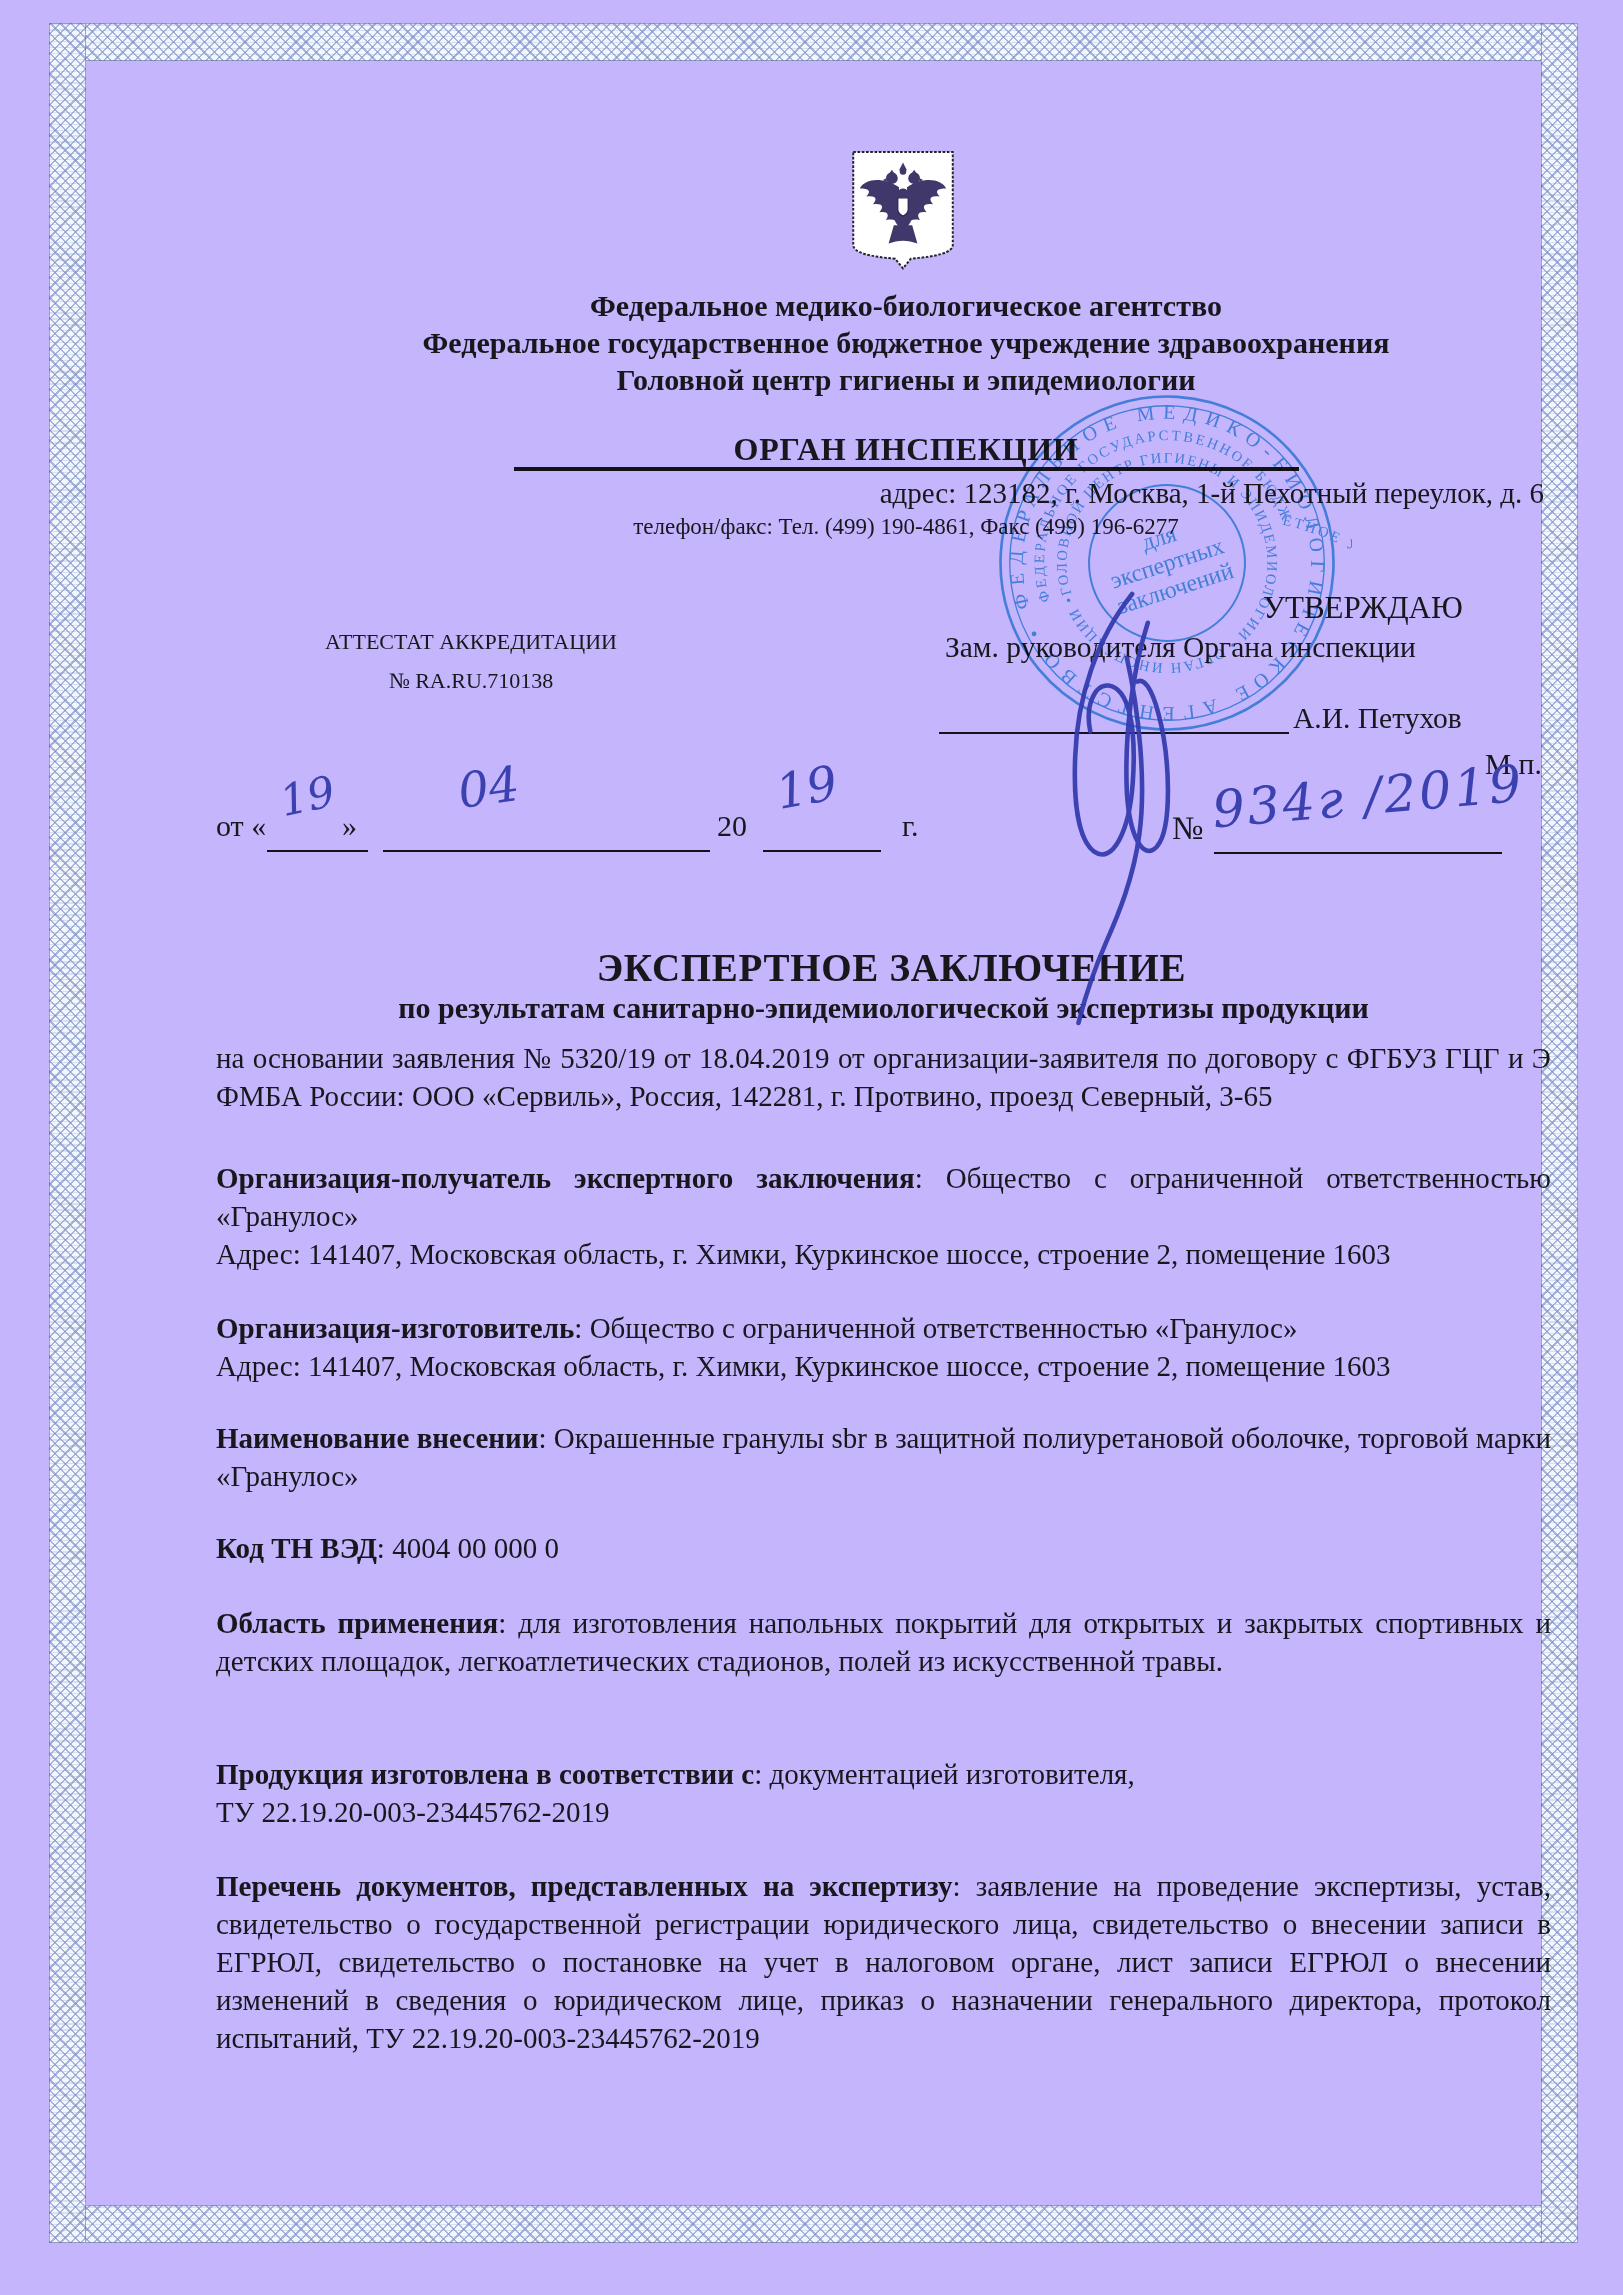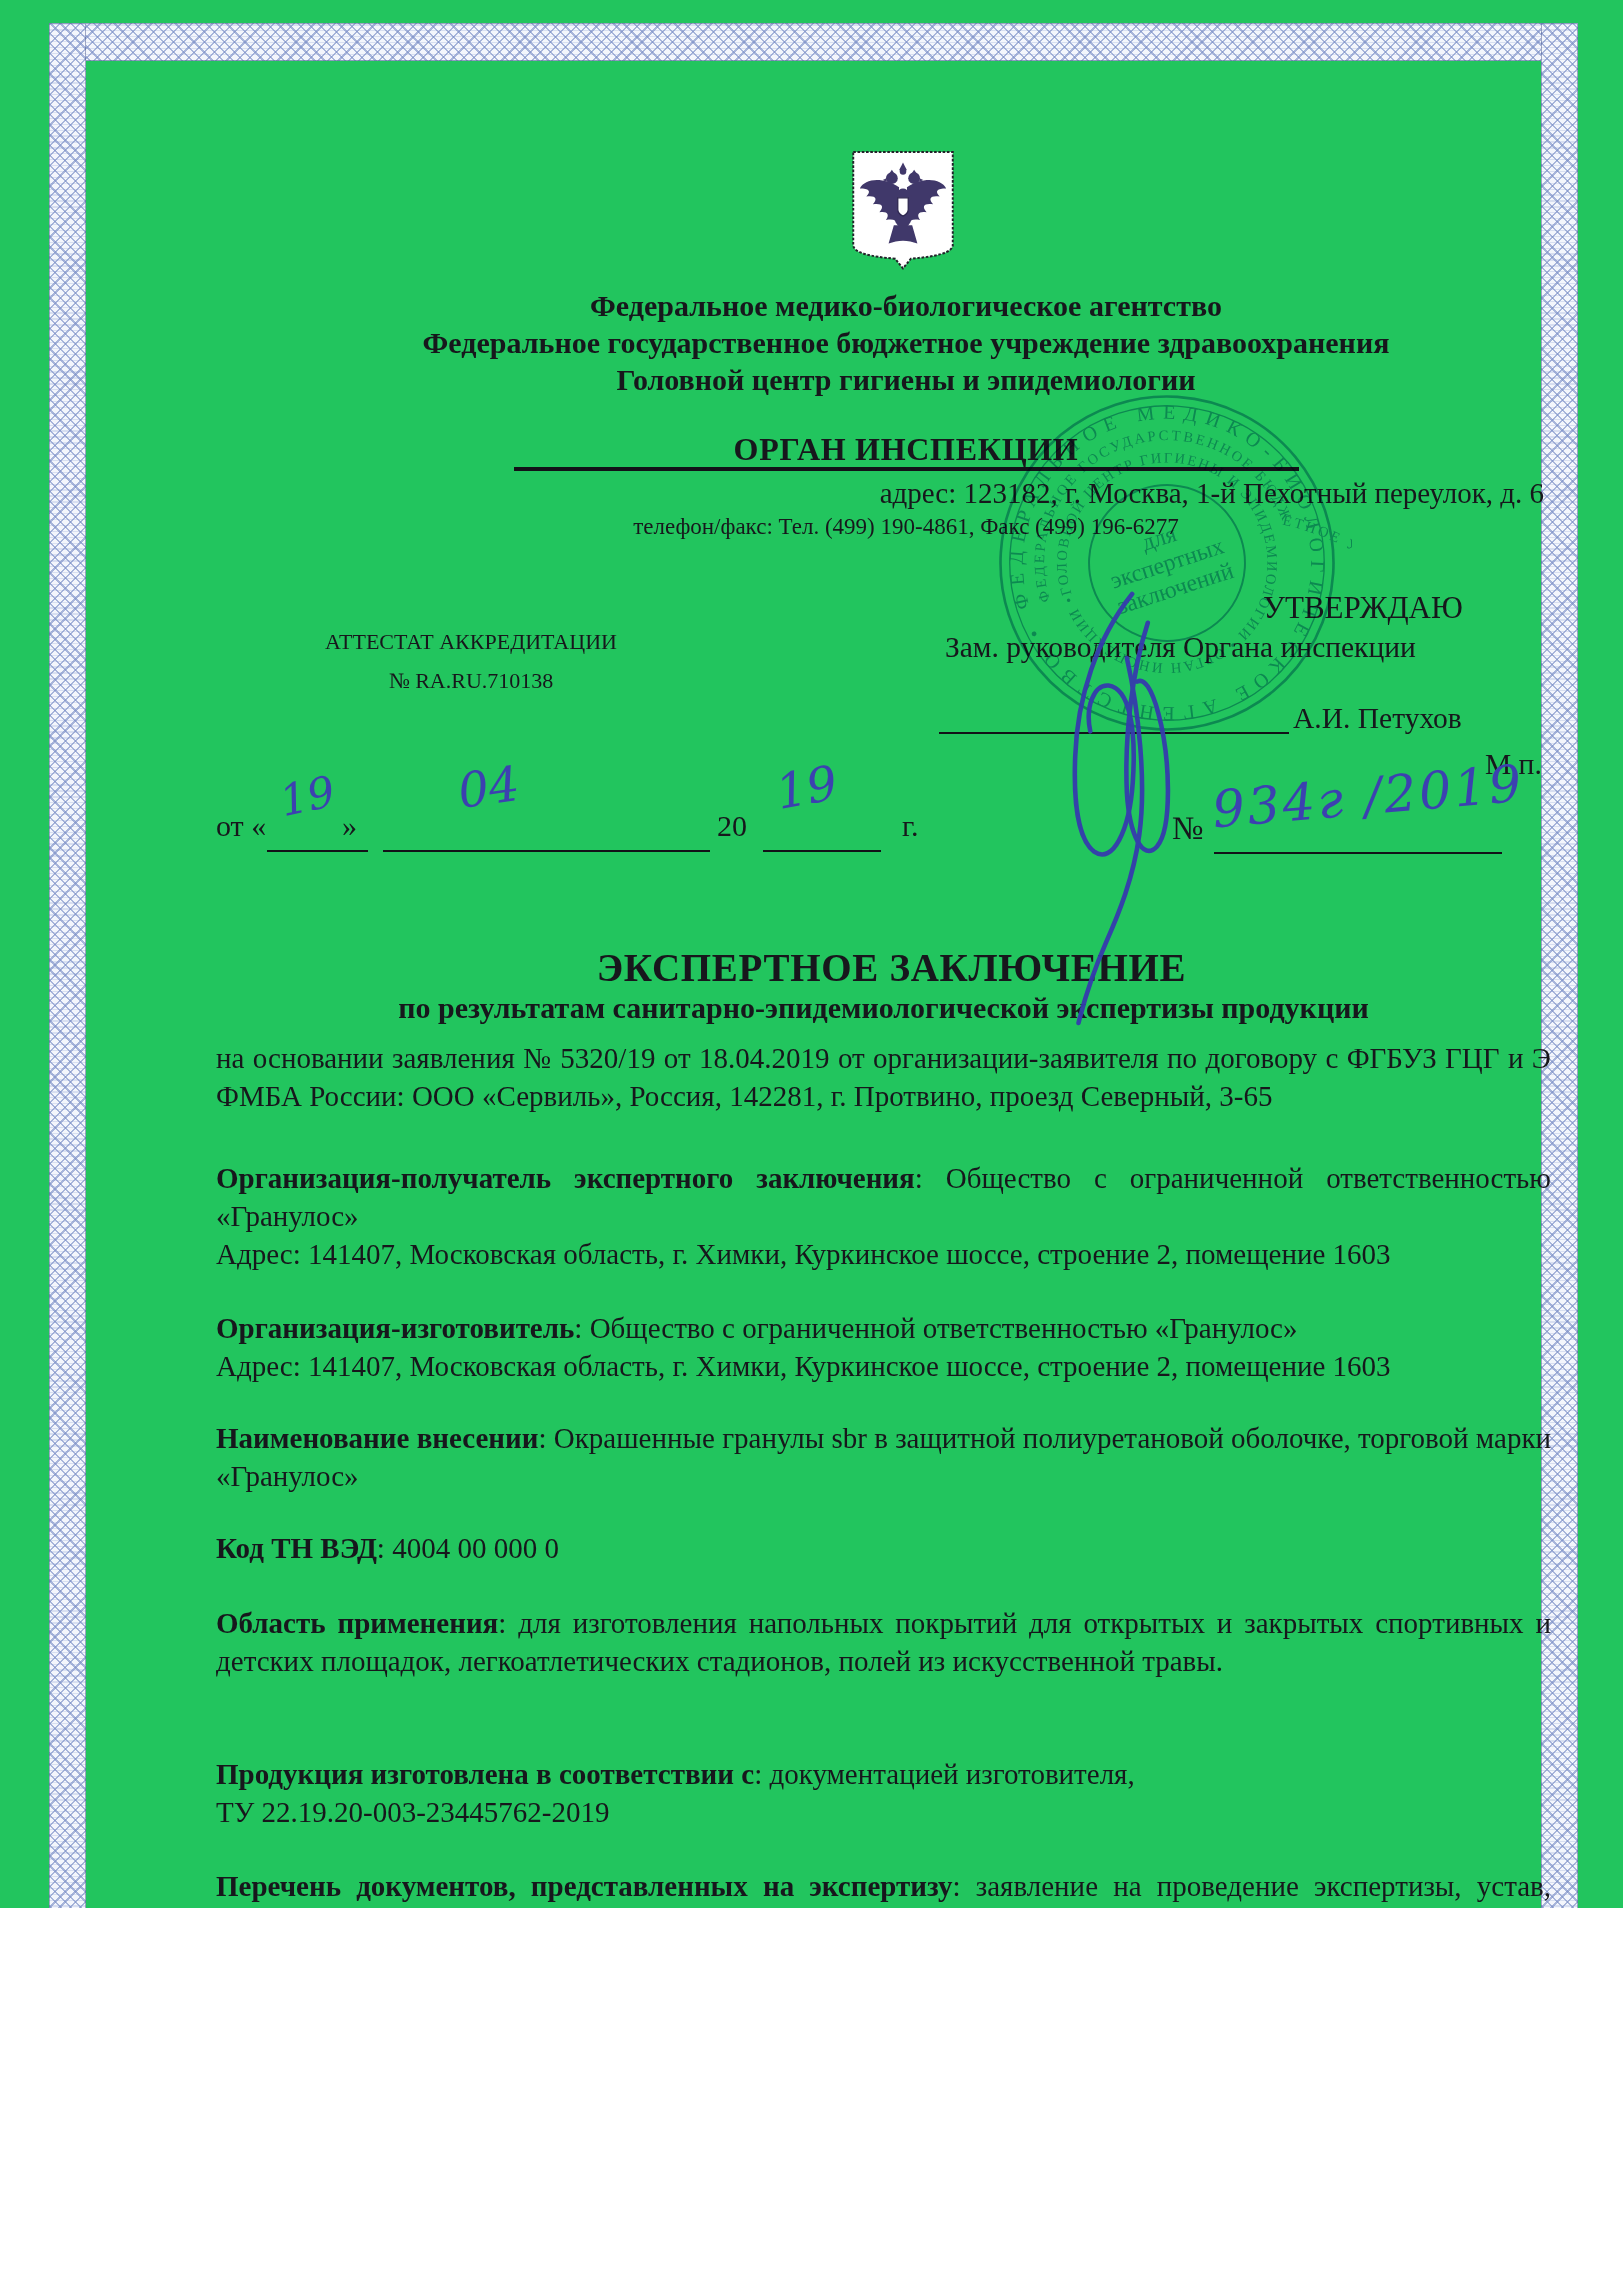--- a/index.html
+++ b/index.html
@@ -1,16 +1,16 @@
 <!DOCTYPE html>
 <html style="font-size:10.5px"><head>
 <meta charset="utf-8">
 <style>
   html,body{margin:0;padding:0;background:#ffffff;}
-  .page{position:relative;width:1623px;height:1908px;background:#22c55e;overflow:hidden;
+  .page{position:relative;width:1623px;height:2295px;background:#c4b5fd;overflow:hidden;
         font-family:"Liberation Serif","DejaVu Serif",serif;color:#17171c;}
 
   
   .lat{position:absolute;background-color:#f3f6fc;
     background-image:
       repeating-linear-gradient(45deg, rgba(122,142,198,.62) 0 1.6px, transparent 1.6px 7.2px),
       repeating-linear-gradient(135deg, rgba(122,142,198,.62) 0 1.6px, transparent 1.6px 7.2px),
       repeating-linear-gradient(0deg, rgba(150,168,215,.30) 0 1.3px, transparent 1.3px 5.9px);
     box-shadow:inset 0 0 0 1px rgba(85,100,150,.55);}
   .lat-top{left:49px;top:23px;width:1528px;height:38px;}

